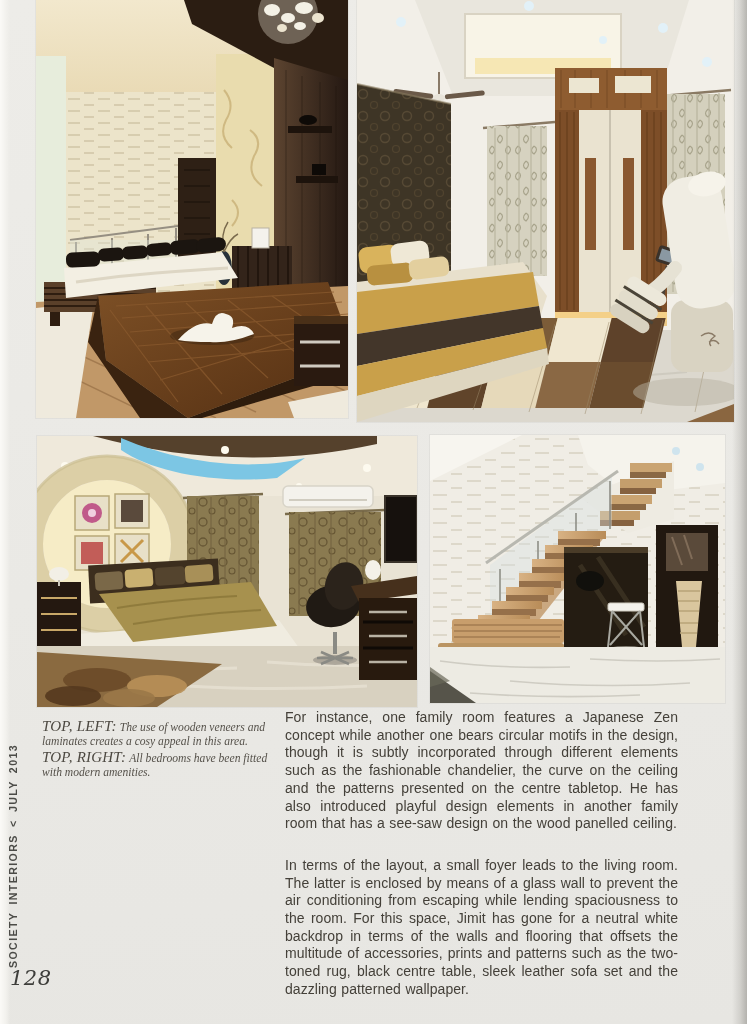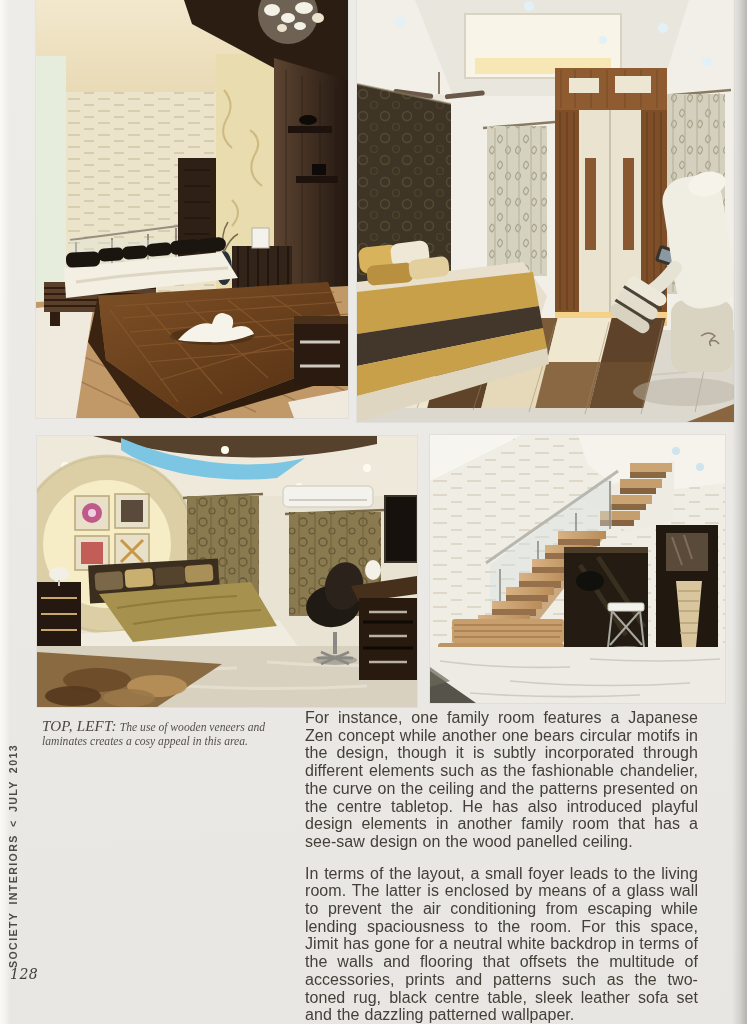--- a/index.html
+++ b/index.html
@@ -18,33 +18,33 @@
   #photo2{left:357px;top:0;width:377px;height:422px;}
   #photo3{left:37px;top:436px;width:380px;height:271px;}
   #photo4{left:430px;top:435px;width:295px;height:268px;}
 
   .captions{position:absolute;left:42px;top:719px;width:240px;
     font-family:"Liberation Serif",serif;font-style:italic;
     font-size:11.6px;line-height:14.3px;color:#55514a;}
   .cap{margin:0;}
   .cap-label{font-variant:small-caps;font-size:15px;letter-spacing:.2px;color:#4c4841;margin-right:3px;}
 
-  .body-text{position:absolute;left:305px;top:709px;width:393px;
-    font-size:16px;line-height:17.7px;color:#444039;text-align:justify;
+  .body-text{position:absolute;left:285px;top:709px;width:393px;
+    font-size:14px;line-height:17.7px;color:#444039;text-align:justify;
     letter-spacing:.05px;word-spacing:.6px;}
   .body-text p{margin:0;}
-  .body-text p + p{margin-top:14px;}
+  .body-text p + p{margin-top:24px;}
 
   .sidebar-text{position:absolute;left:7px;top:792px;height:176px;
     writing-mode:vertical-rl;transform:rotate(180deg);
     font-size:10.6px;font-weight:700;letter-spacing:1.4px;word-spacing:3px;
     color:#4b4b47;white-space:nowrap;}
   .page-number{position:absolute;left:10px;top:966px;
     font-family:"DejaVu Serif",serif;font-style:italic;
-    font-size:14px;color:#3d3d3a;letter-spacing:.5px;}
+    font-size:21px;color:#3d3d3a;letter-spacing:.5px;}
 </style>
 </head>
 <body>
 
 <div id="page">
   <div class="left-strip"></div>
 
   <div class="photo" id="photo1">
     <svg viewBox="0 0 312 418" preserveAspectRatio="none">
       <defs>
@@ -440,20 +440,21 @@
       </g>
       <rect x="0" y="212" width="295" height="56" fill="#edebe3"></rect>
       <path d="M10,226 q60,8 130,6 M80,246 q90,8 180,2 M160,224 q70,4 130,0 M40,258 q80,6 170,2" stroke="#cbc9bf" stroke-width="1.6" fill="none" opacity=".9"></path>
       <polygon points="0,236 46,268 0,268" fill="#56544a"></polygon>
       <polygon points="0,232 20,246 0,252" fill="#6a6858" opacity=".7"></polygon>
     </svg>
   </div>
 
   <div class="captions">
     <p class="cap"><span class="cap-label">TOP, LEFT:</span><span>The use of wooden veneers and laminates creates a cosy appeal in this area.</span></p>
+    <p class="cap"><span class="cap-label">TOP, RIGHT:</span><span>All bedrooms have been fitted with modern amenities.</span></p>
   </div>
 
   <div class="body-text">
     <p>For instance, one family room features a Japanese Zen concept while another one bears circular motifs in the design, though it is subtly incorporated through different elements such as the fashionable chandelier, the curve on the ceiling and the patterns presented on the centre tabletop. He has also introduced playful design elements in another family room that has a see-saw design on the wood panelled ceiling.</p>
     <p>In terms of the layout, a small foyer leads to the living room. The latter is enclosed by means of a glass wall to prevent the air conditioning from escaping while lending spaciousness to the room. For this space, Jimit has gone for a neutral white backdrop in terms of the walls and flooring that offsets the multitude of accessories, prints and patterns such as the two-toned rug, black centre table, sleek leather sofa set and the dazzling patterned wallpaper.</p>
   </div>
 
   <div class="sidebar-text">SOCIETY INTERIORS &lt; JULY 2013</div>
   <div class="page-number">128</div>
 

